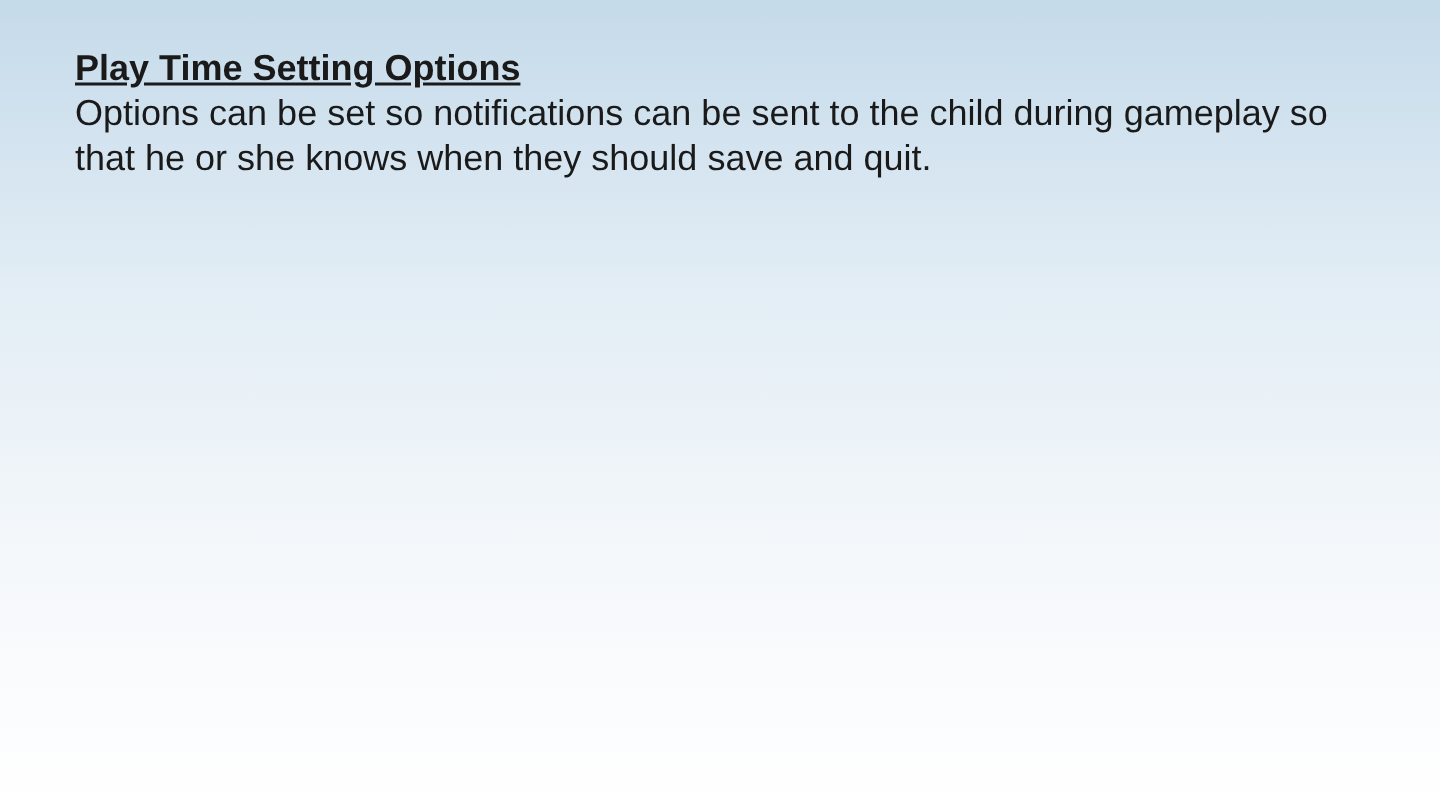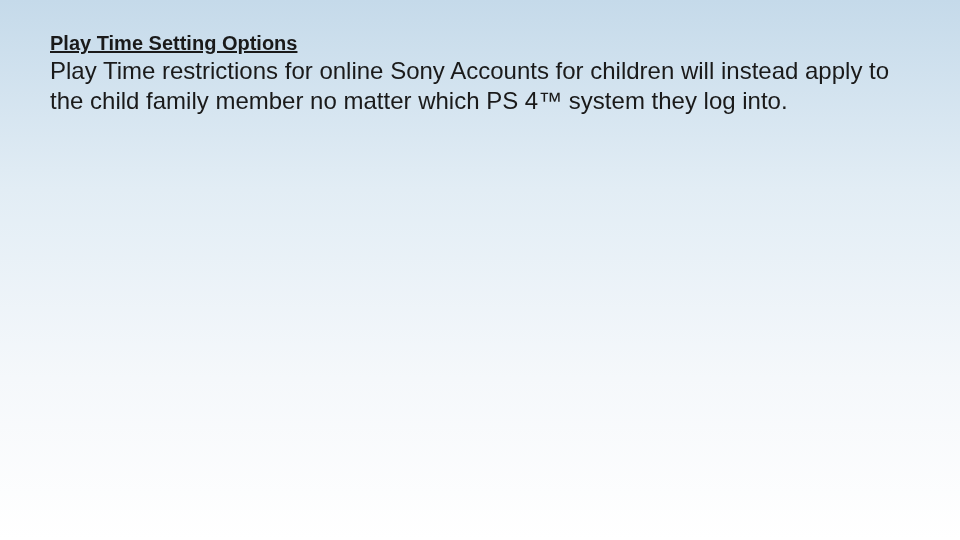--- a/index.html
+++ b/index.html
@@ -17,35 +17,35 @@
       font-family: Arial, Helvetica, sans-serif;
       color: #1a1a1a;
       padding: 30px 50px 30px 50px;
     }
     .content {
       max-width: 860px;
     }
     .heading {
       font-weight: bold;
       text-decoration: underline;
-      font-size: 20px;
+      font-size: 24px;
       line-height: 1.3;
       margin-bottom: 0;
     }
     .para {
       font-size: 24px;
       line-height: 1.25;
       margin-bottom: 26px;
     }
     .para:last-child {
       margin-bottom: 0;
     }
     .bold {
       font-weight: bold;
     }
   </style>
 </head>
 <body>
 
 <div class="content">
   <div class="heading">Play Time Setting Options</div>
-  <div class="para">Play Time restrictions for online Sony Accounts for children will instead apply to the child family member no matter which PS 4™ system they log into.</div>
+  <div class="para">Options can be set so notifications can be sent to the child during gameplay so that he or she knows when they should save and quit.</div>
 </div>
 
 </body></html>

